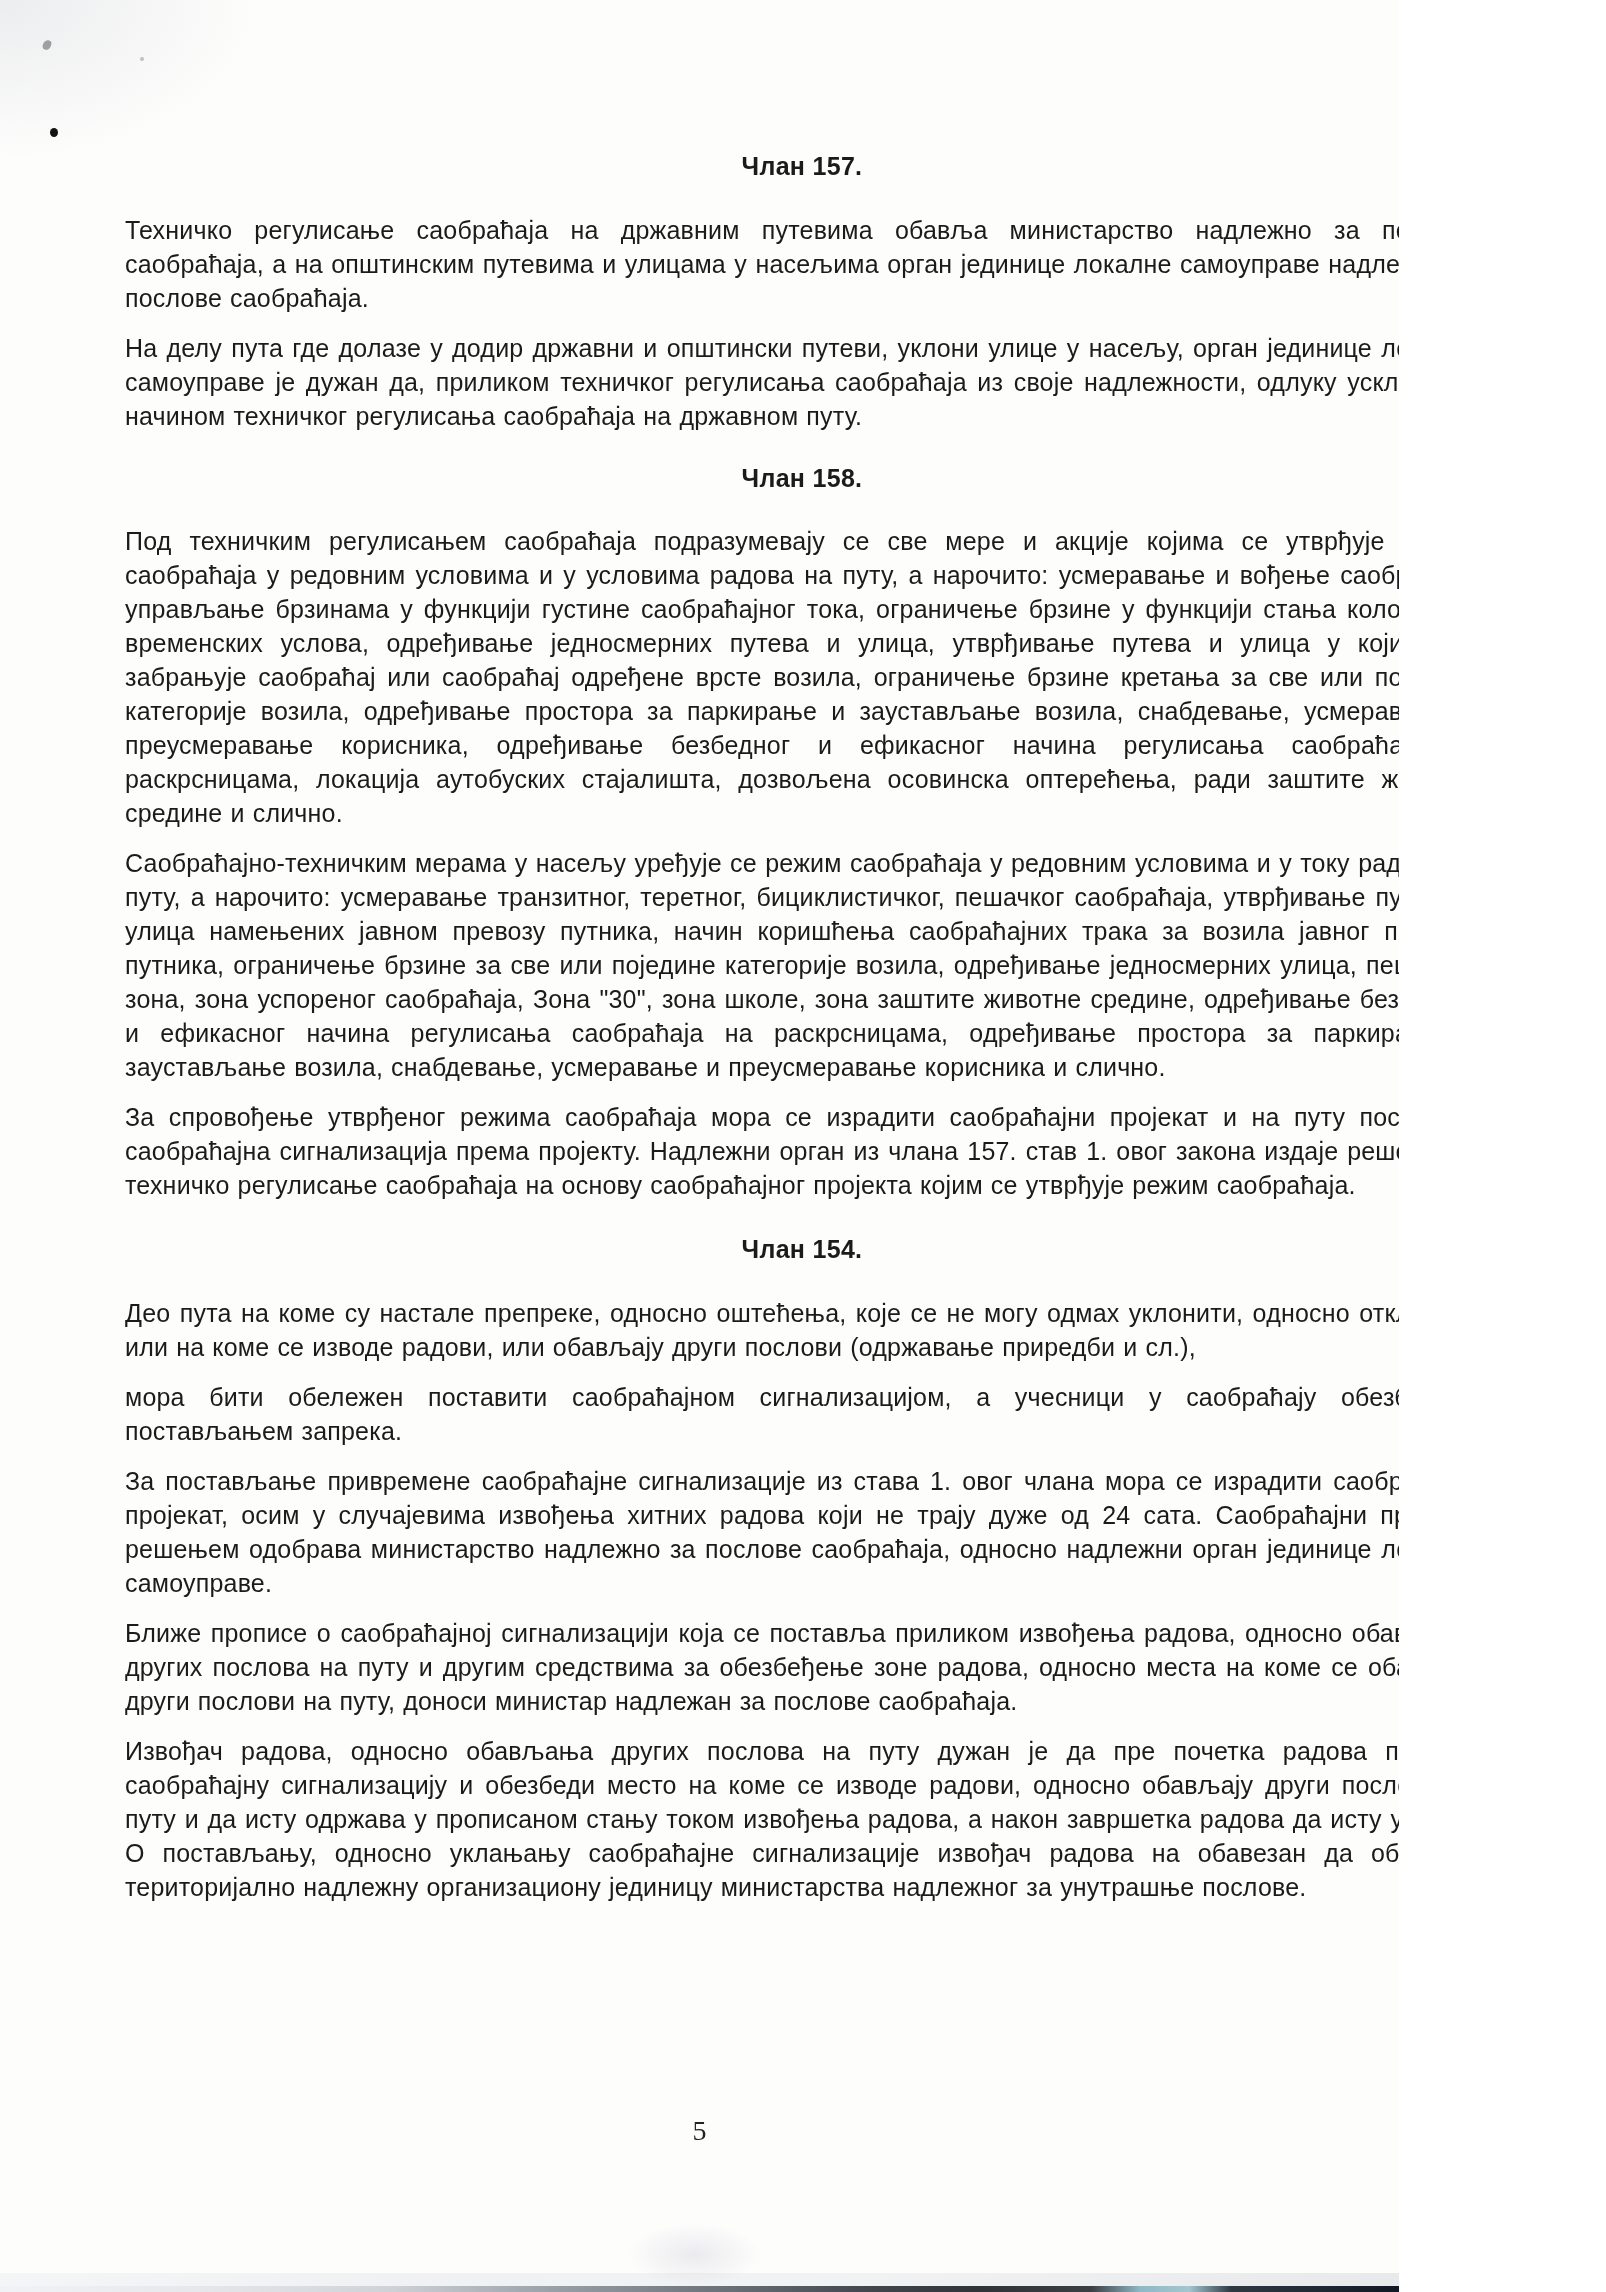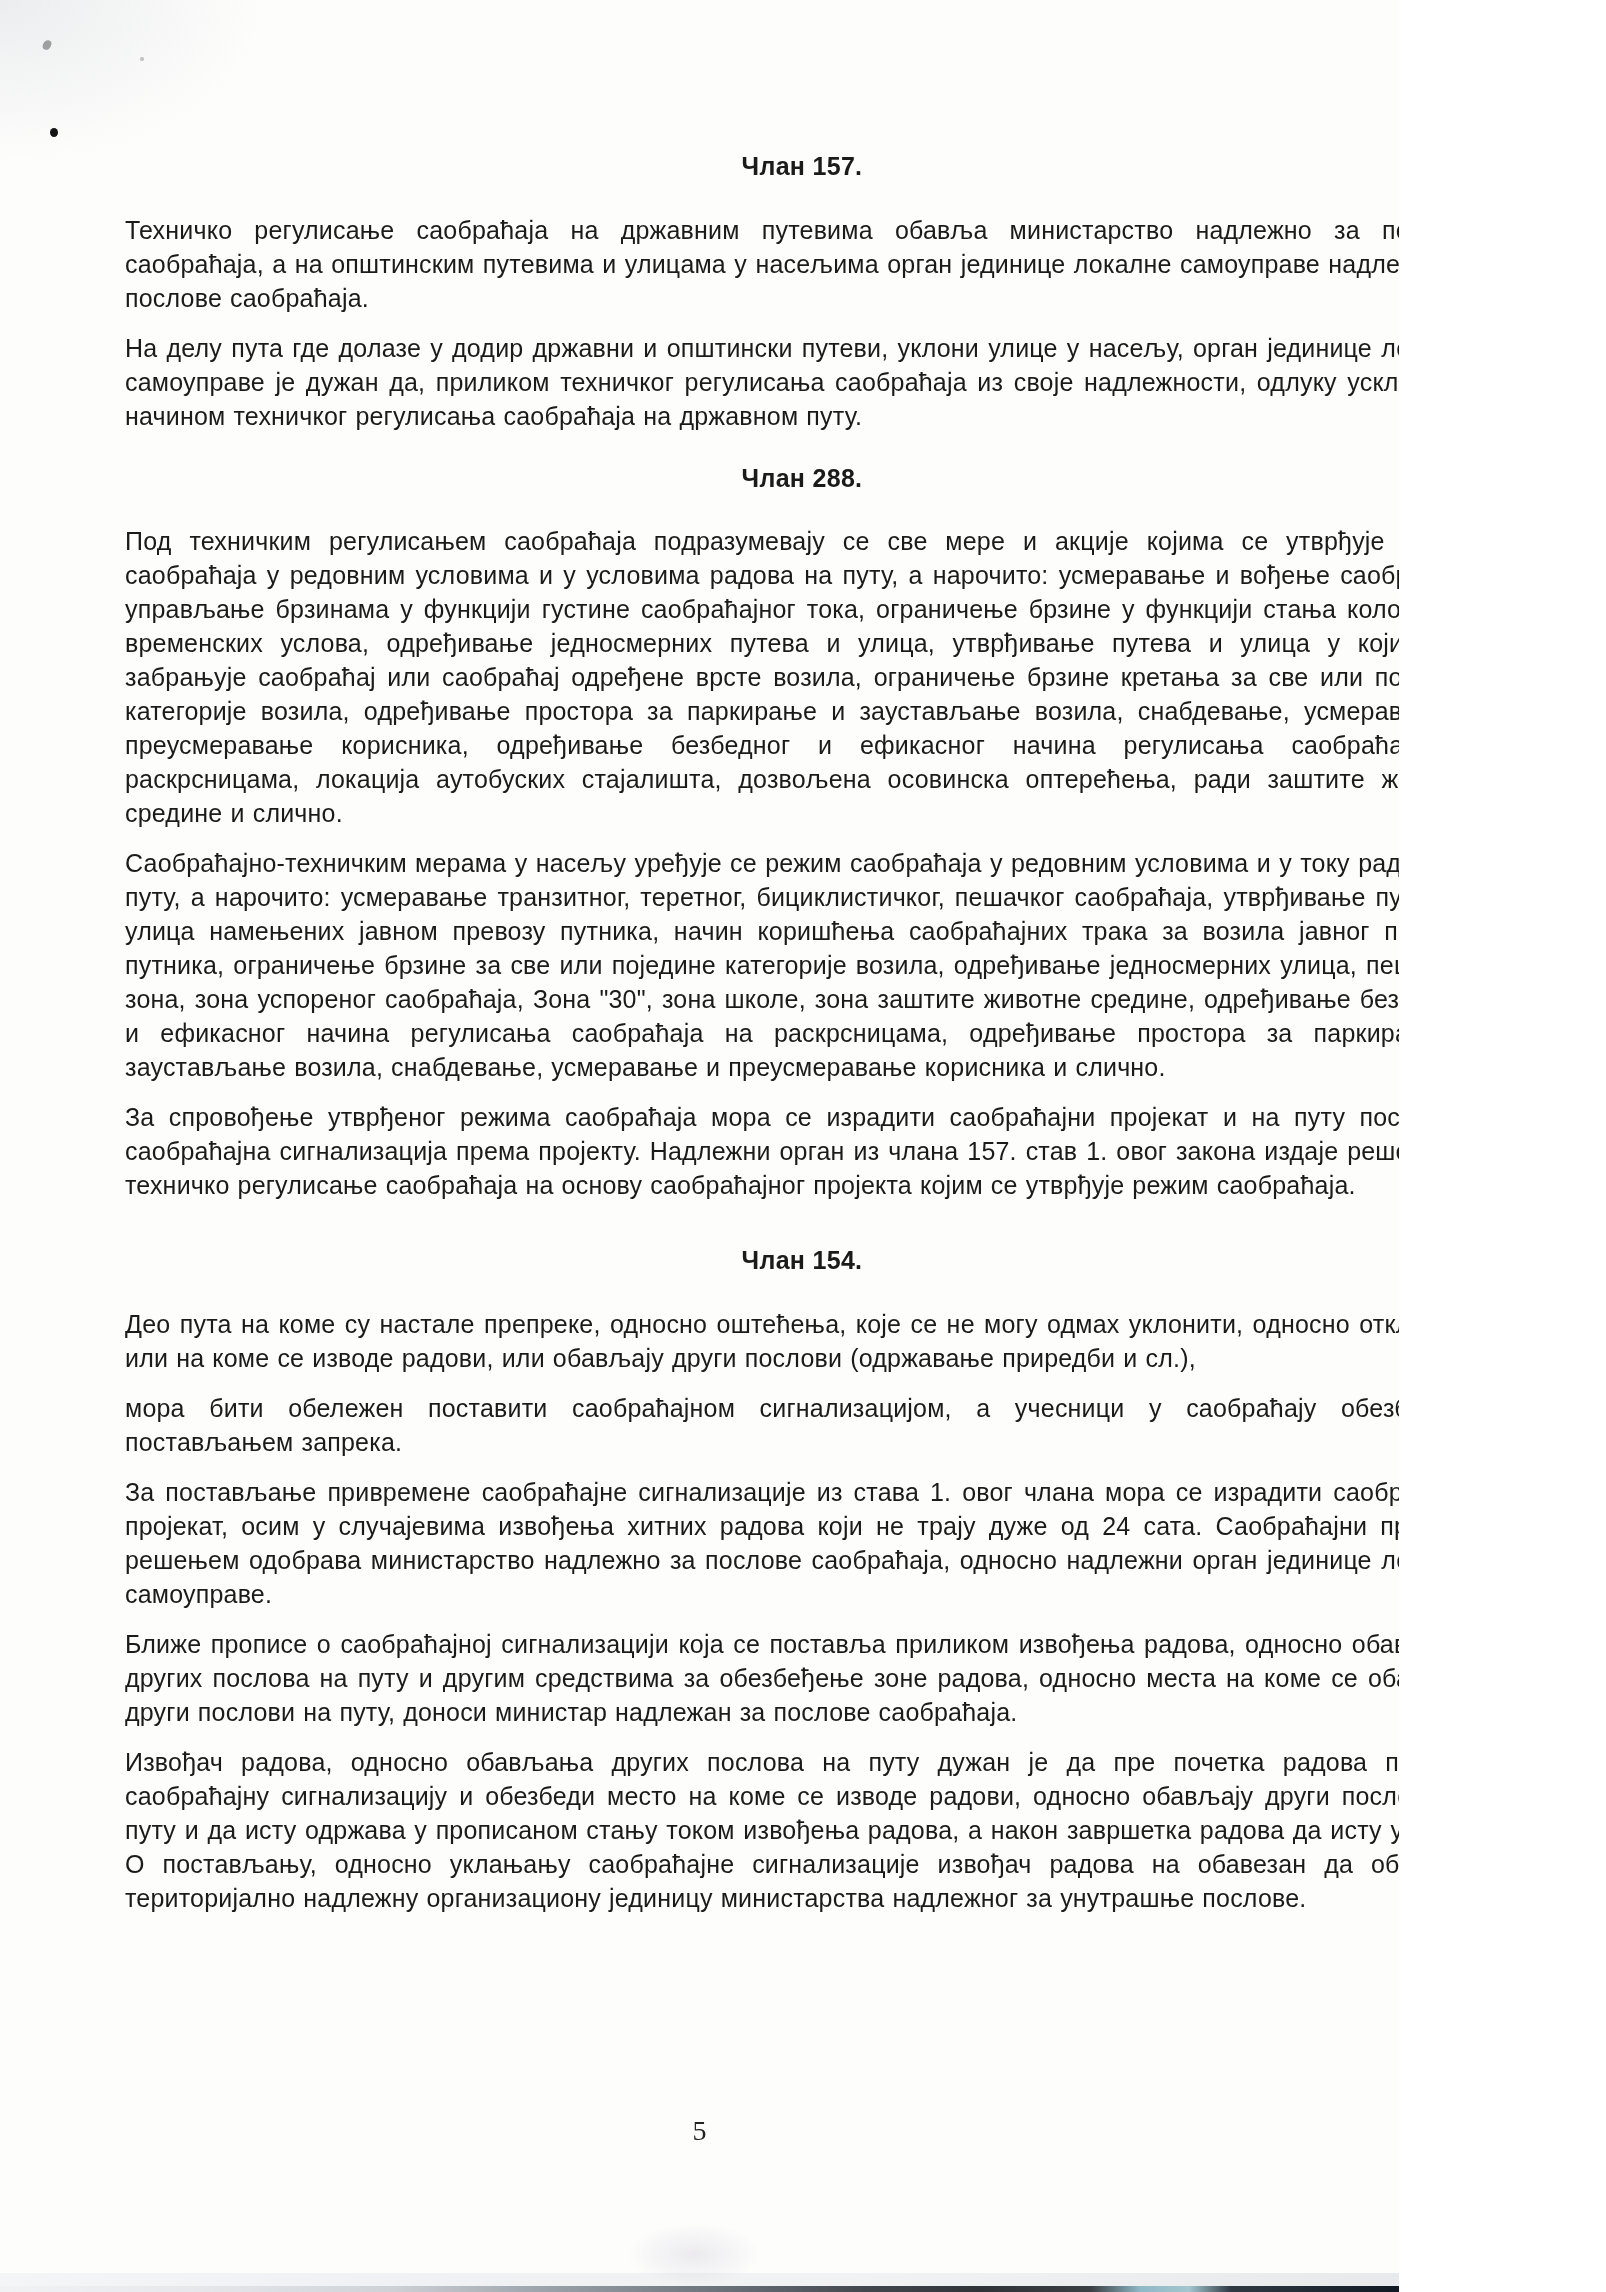--- a/index.html
+++ b/index.html
@@ -34,21 +34,21 @@
   }
   .article-heading {
     font-size: 25px;
     line-height: 34px;
     font-weight: 700;
     text-align: center;
     margin: 28px 0 29.6px 0;
     letter-spacing: 0.3px;
   }
   .section-157 .article-heading { margin-top: 0; }
-  .section-154 .article-heading { margin-top: 41px; }
+  .section-154 .article-heading { margin-top: 30px; }
   .page-number {
     position: absolute;
     top: 2115px;
     left: 0;
     width: 100%;
     text-align: center;
     font-family: "Liberation Serif", serif;
     font-size: 28px;
     color: #222222;
   }
@@ -126,21 +126,21 @@
 
   <div class="content">
 
     <section class="section-157">
       <h2 class="article-heading">Члан 157.</h2>
       <p>Техничко регулисање саобраћаја на државним путевима обавља министарство надлежно за послове саобраћаја, а на општинским путевима и улицама у насељима орган јединице локалне самоуправе надлежан за послове саобраћаја.</p>
       <p>На делу пута где долазе у додир државни и општински путеви, уклони улице у насељу, орган јединице локалне самоуправе је дужан да, приликом техничког регулисања саобраћаја из своје надлежности, одлуку усклади са начином техничког регулисања саобраћаја на државном путу.</p>
     </section>
 
     <section class="section-158">
-      <h2 class="article-heading">Члан 288.</h2>
+      <h2 class="article-heading">Члан 158.</h2>
       <p>Под техничким регулисањем саобраћаја подразумевају се све мере и акције којима се утврђује режим саобраћаја у редовним условима и у условима радова на путу, а нарочито: усмеравање и вођење саобраћаја, управљање брзинама у функцији густине саобраћајног тока, ограничење брзине у функцији стања коловоза и временских услова, одређивање једносмерних путева и улица, утврђивање путева и улица у којима се забрањује саобраћај или саобраћај одређене врсте возила, ограничење брзине кретања за све или поједине категорије возила, одређивање простора за паркирање и заустављање возила, снабдевање, усмеравање и преусмеравање корисника, одређивање безбедног и ефикасног начина регулисања саобраћаја на раскрсницама, локација аутобуских стајалишта, дозвољена осовинска оптерећења, ради заштите животне средине и слично.</p>
       <p>Саобраћајно-техничким мерама у насељу уређује се режим саобраћаја у редовним условима и у току радова на путу, а нарочито: усмеравање транзитног, теретног, бициклистичког, пешачког саобраћаја, утврђивање путева и улица намењених јавном превозу путника, начин коришћења саобраћајних трака за возила јавног превоза путника, ограничење брзине за све или поједине категорије возила, одређивање једносмерних улица, пешачких зона, зона успореног саобраћаја, Зона "30", зона школе, зона заштите животне средине, одређивање безбедног и ефикасног начина регулисања саобраћаја на раскрсницама, одређивање простора за паркирање и заустављање возила, снабдевање, усмеравање и преусмеравање корисника и слично.</p>
       <p>За спровођење утврђеног режима саобраћаја мора се израдити саобраћајни пројекат и на путу поставити саобраћајна сигнализација према пројекту. Надлежни орган из члана 157. став 1. овог закона издаје решење за техничко регулисање саобраћаја на основу саобраћајног пројекта којим се утврђује режим саобраћаја.</p>
     </section>
 
     <section class="section-154">
       <h2 class="article-heading">Члан 154.</h2>
       <p>Део пута на коме су настале препреке, односно оштећења, које се не могу одмах уклонити, односно отклонити или на коме се изводе радови, или обављају други послови (одржавање приредби и сл.),</p>
       <p>мора бити обележен поставити саобраћајном сигнализацијом, а учесници у саобраћају обезбеђени постављањем запрека.</p>
       <p>За постављање привремене саобраћајне сигнализације из става 1. овог члана мора се израдити саобраћајни пројекат, осим у случајевима извођења хитних радова који не трају дуже од 24 сата. Саобраћајни пројекат решењем одобрава министарство надлежно за послове саобраћаја, односно надлежни орган јединице локалне самоуправе.</p>

